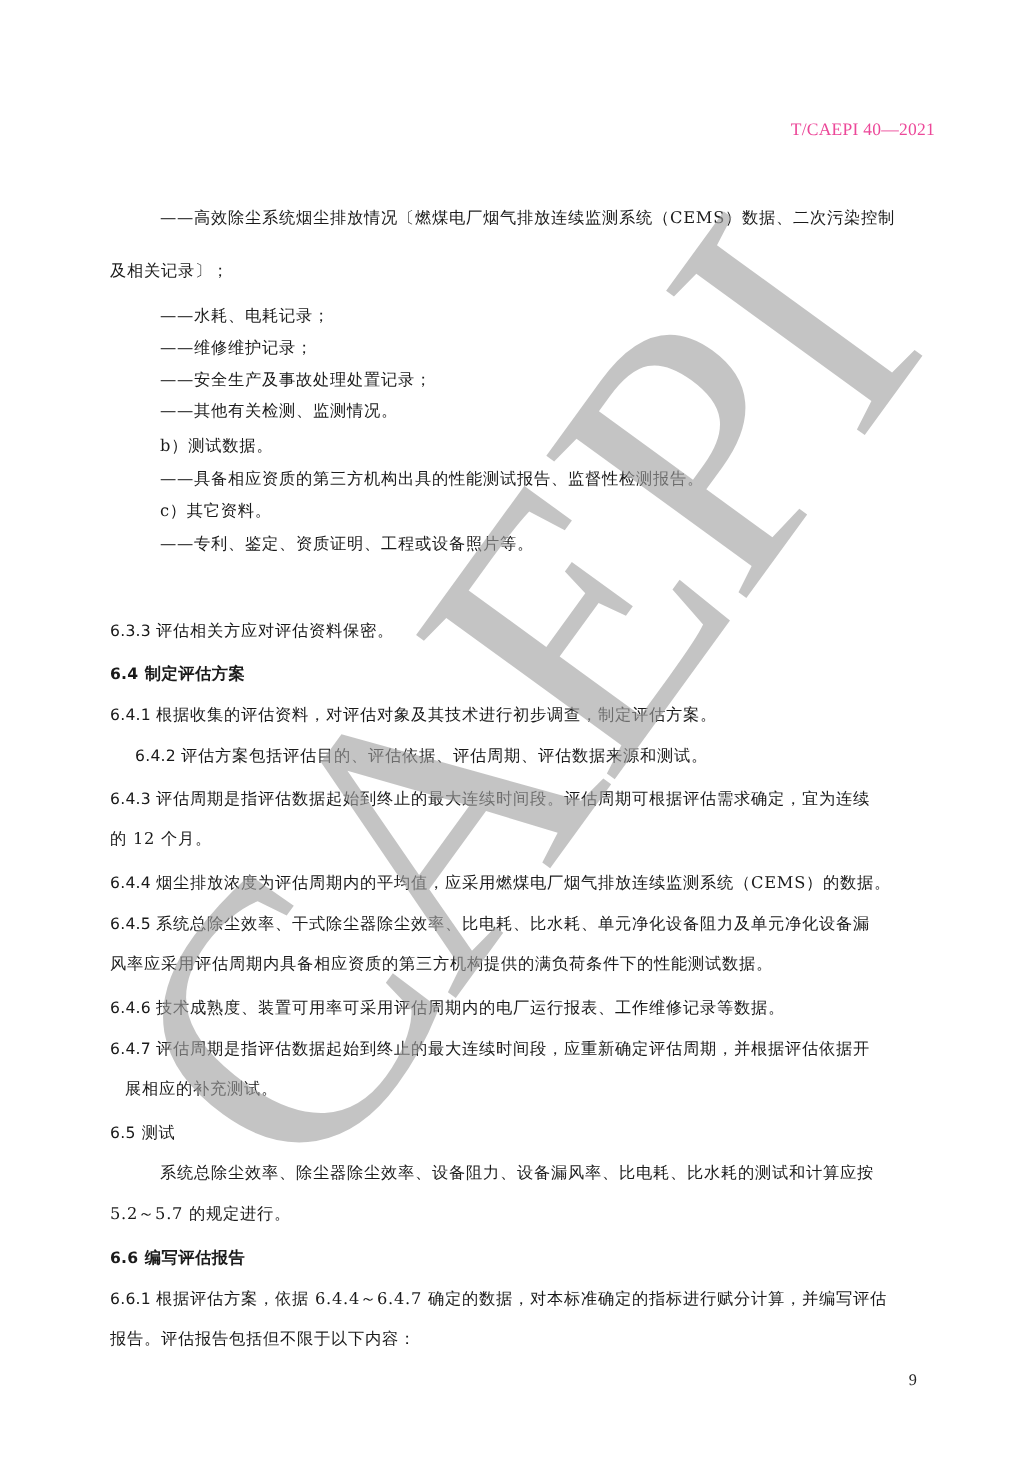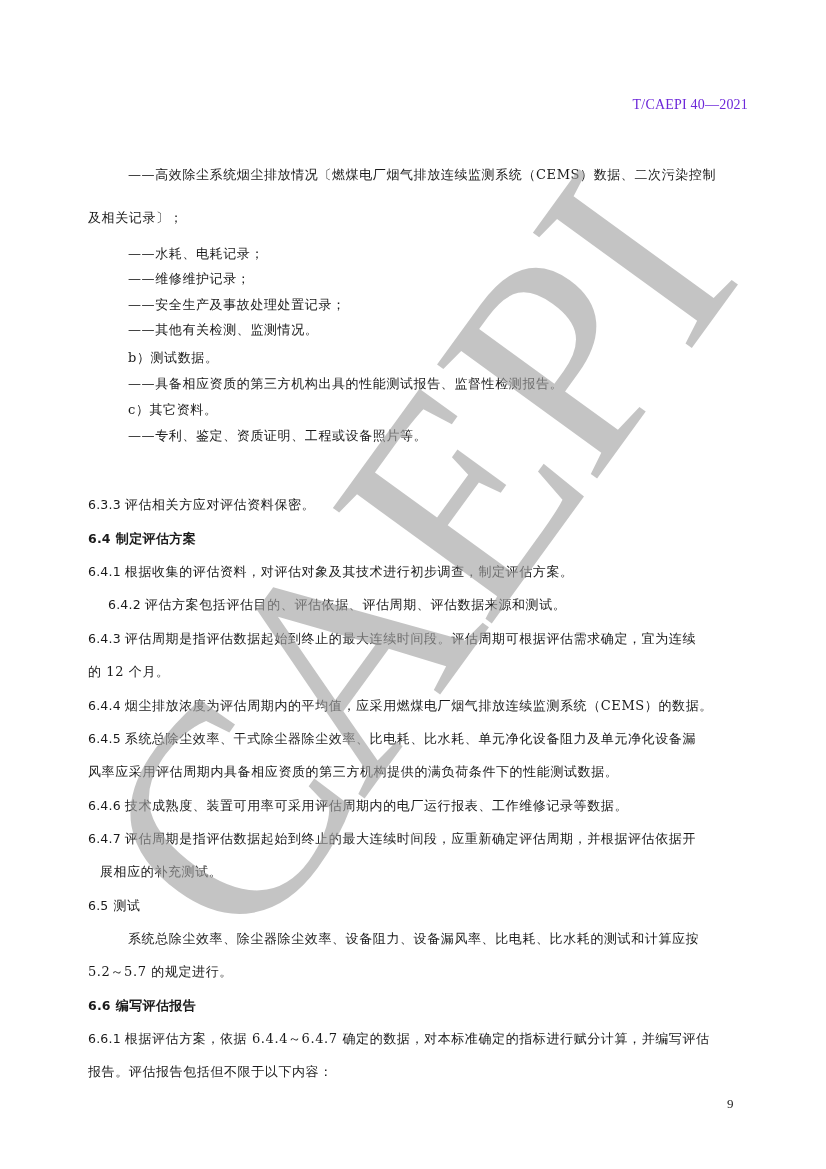--- a/index.html
+++ b/index.html
@@ -20,21 +20,21 @@
       left: 0; top: 0;
       width: 826px; height: 1169px;
     }
     .header-code {
       position: absolute;
       top: 97px;
       right: 78px;
       font-family: "Liberation Serif", "DejaVu Serif", serif;
       font-size: 14px;
       letter-spacing: 0.2px;
-      color: #6d28d9;
+      color: #ec4899;
     }
     .line {
       position: absolute;
       left: 88px;
       width: 662px;
       font-size: 13px;
       line-height: 18px;
       white-space: nowrap;
       letter-spacing: 0.6px;
     }

